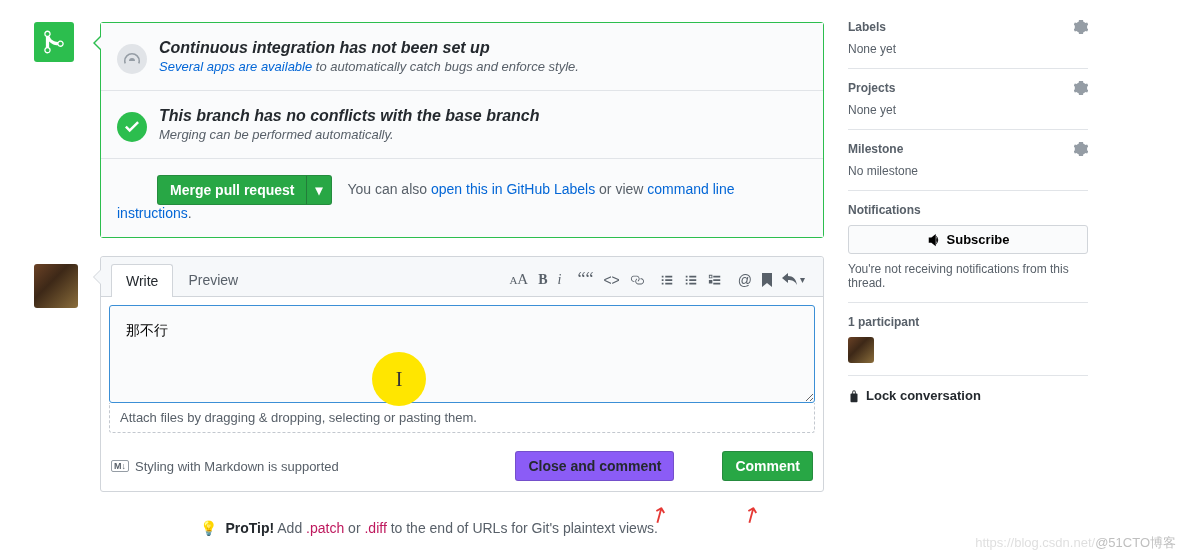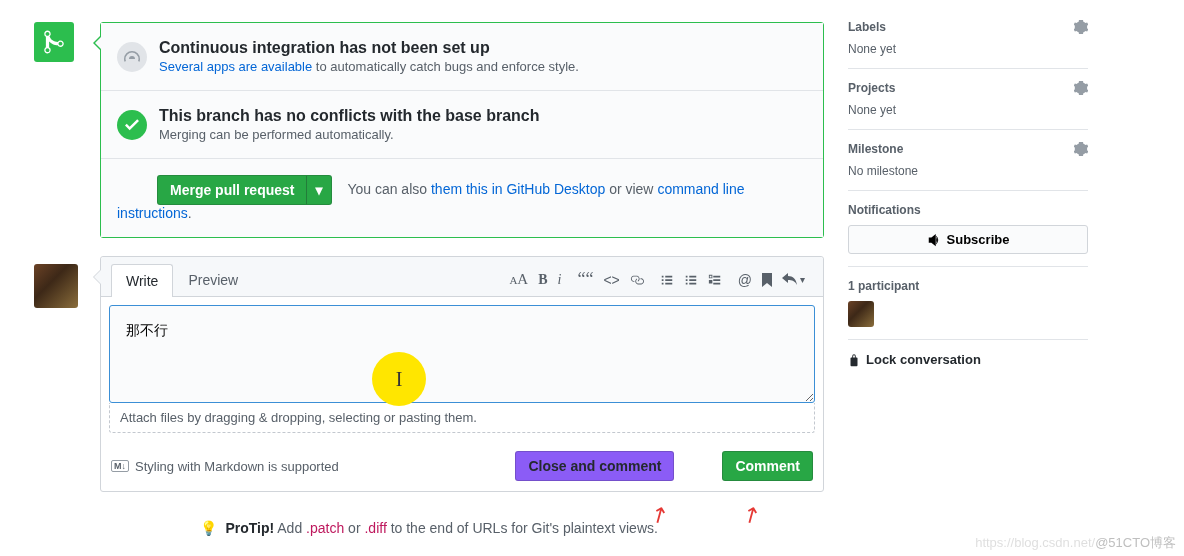--- a/index.html
+++ b/index.html
@@ -7,21 +7,21 @@
 .page { width: 1184px; height: 556px; position: relative; display: flex; padding-left: 34px; }
 .main { width: 790px; }
 .sidebar { width: 240px; margin-left: 24px; padding-top: 8px; }
 
 .merge-icon { width: 40px; height: 40px; background: #2cbe4e; border-radius: 3px; display: flex; align-items: center; justify-content: center; position: absolute; left: 34px; top: 22px; }
 .merge-icon svg { fill: #fff; }
 
 .merge-box { margin-left: 66px; border: 1px solid #2cbe4e; border-radius: 3px; margin-top: 22px; position: relative; }
 .merge-box::before { content: ""; position: absolute; left: -8px; top: 12px; border: 8px solid transparent; border-right-color: #2cbe4e; border-left: 0; }
 .merge-box::after { content: ""; position: absolute; left: -6px; top: 13px; border: 7px solid transparent; border-right-color: #fafbfc; border-left: 0; }
-.merge-sec { padding: 16px; background: #fafbfc; border-bottom: 1px solid #e1e4e8; display: flex; align-items: center; }
+.merge-sec { padding: 16px; background: #fafbfc; border-bottom: 1px solid #e1e4e8; display: flex; align-items: flex-end; font-style: italic; }
 .merge-sec:last-of-type { border-bottom: 0; }
 .status-icon { width: 30px; height: 30px; border-radius: 50%; display: flex; align-items: center; justify-content: center; margin-right: 12px; flex-shrink: 0; }
 .status-icon.gray { background: #e1e4e8; color: #959da5; }
 .status-icon.green { background: #2cbe4e; color: #fff; }
 .merge-sec h4 { font-size: 16px; font-weight: 600; margin-bottom: 2px; }
 .merge-sec p { color: #586069; font-size: 13px; }
 .merge-sec a { color: #0366d6; text-decoration: none; }
 .merge-actions { padding: 16px; background: #fafbfc; }
 .btn { display: inline-block; padding: 6px 12px; font-size: 14px; font-weight: 600; border-radius: 3px; border: 1px solid rgba(27,31,35,.2); cursor: pointer; vertical-align: middle; margin-left: 40px; }
 .btn-green { background: #28a745; color: #fff; }
@@ -100,21 +100,21 @@
             </svg>
         </div>
         <div>
           <h4>This branch has no conflicts with the base branch</h4>
           <p>Merging can be performed automatically.</p>
         </div>
       </div>
       <div class="merge-actions">
         <button class="btn btn-green btn-merge">Merge pull request</button><button class="btn btn-green btn-dd">▾</button>
         <span class="merge-alt">
-          <span>You can also </span><a href="#">them this in GitHub Desktop</a><span> or view </span><a href="#">command line instructions</a>.
+          <span>You can also </span><a href="#">open this in GitHub Labels</a><span> or view </span><a href="#">command line instructions</a>.
         </span>
       </div>
     </div>
 
     <div class="avatar"></div>
 
     <div class="comment-box">
       <div class="tabnav">
         <div class="tab active">Write</div>
         <div class="tab">Preview</div>
@@ -226,20 +226,21 @@
     <div class="side-block">
       <h5>Notifications</h5>
       <button class="sub-btn">
         <span>
             <svg width="14" height="14" viewBox="0 0 16 16" fill="currentColor">
               <path d="M2 5v6h3l5 4V1L5 5H2zm10 3a3 3 0 0 0-1.5-2.6v5.2A3 3 0 0 0 12 8zm-1.5-5v1.6a5 5 0 0 1 0 6.8V13a6.5 6.5 0 0 0 0-10z"></path>
             </svg>
           </span>
         <span>Subscribe</span>
       </button>
+      <div class="side-note">You're not receiving notifications from this thread.</div>
     </div>
     <div class="side-block">
       <h5>1 participant</h5>
       <div class="avatar mini"></div>
     </div>
     <div class="lock-row">
       <span>
           <svg width="12" height="14" viewBox="0 0 12 16" fill="currentColor">
             <path d="M4 5V3.5a2 2 0 1 1 4 0V5h1a1 1 0 0 1 1 1v8a1 1 0 0 1-1 1H3a1 1 0 0 1-1-1V6a1 1 0 0 1 1-1h1zm1 0h2V3.5a1 1 0 1 0-2 0V5z"></path>
           </svg>

